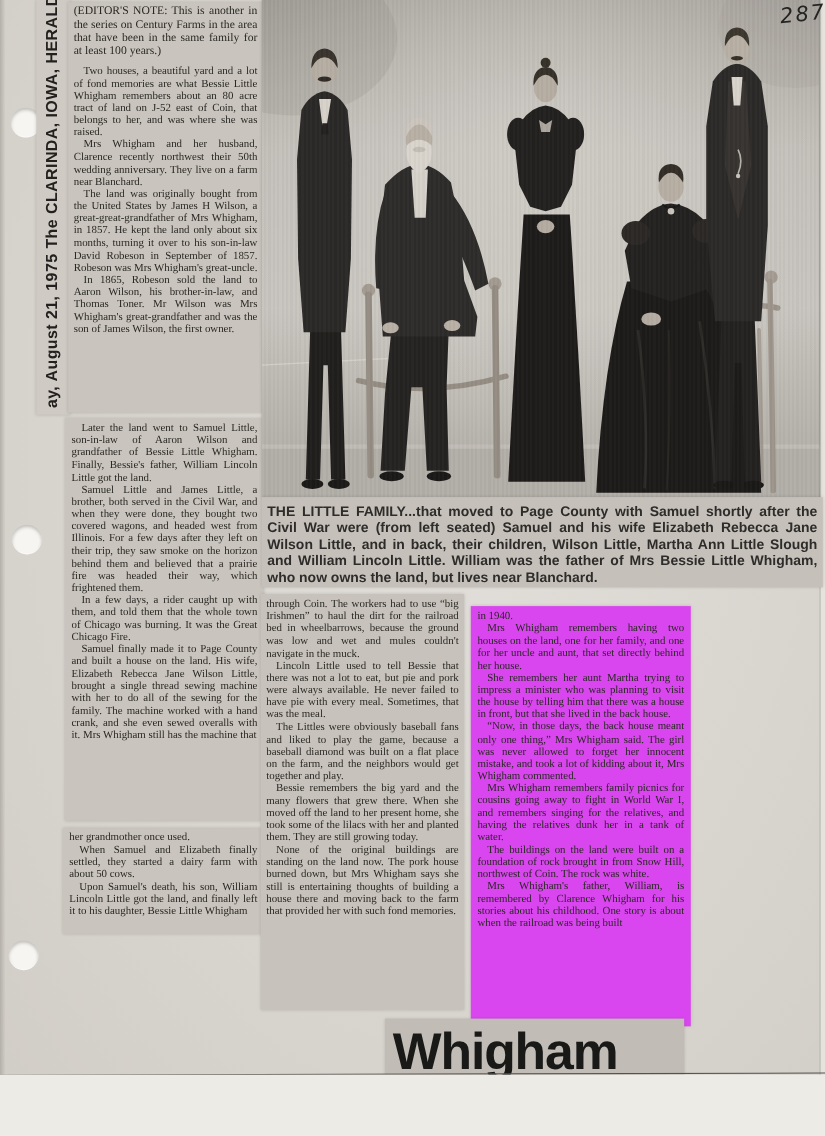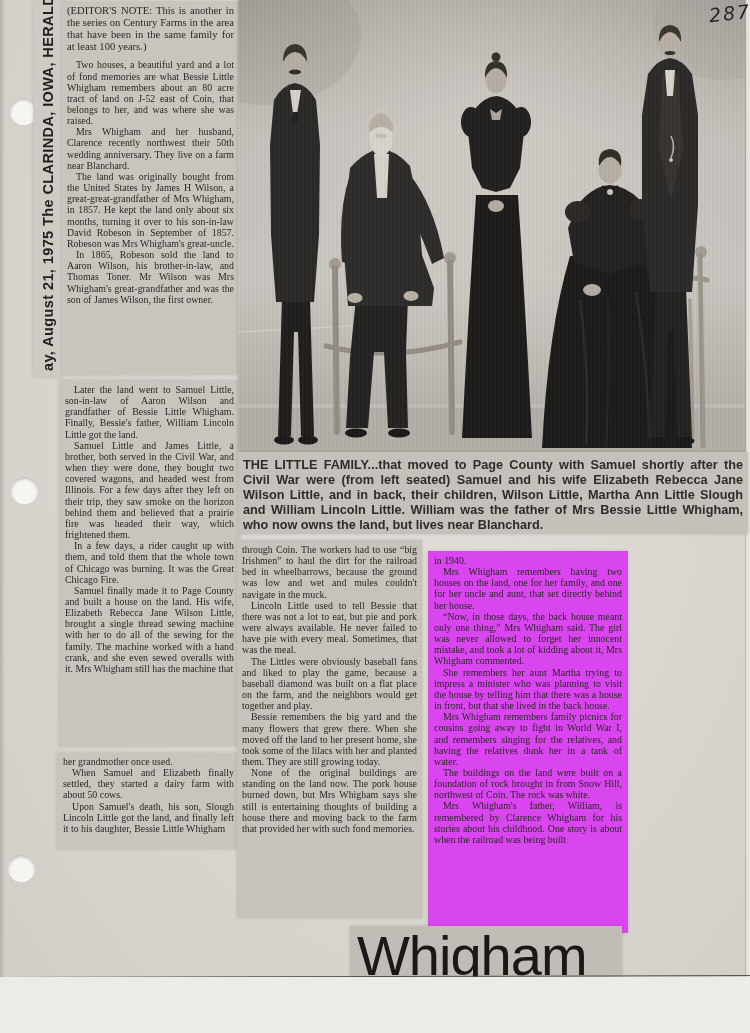--- a/index.html
+++ b/index.html
@@ -33,22 +33,22 @@
   .colR{left:428px;top:526px;width:200px;height:382px;padding:4px 6px;box-sizing:border-box;overflow:hidden;background:#d946ef;margin-top:25px;}
   .photo{position:absolute;left:238px;top:0;width:507px;height:452px;background:#b5b1ab;
       box-shadow:inset 0 0 10px rgba(0,0,0,.3), 0 0 3px rgba(0,0,0,.2);}
   .photo::after{content:"";position:absolute;inset:0;pointer-events:none;
       background:repeating-linear-gradient(90deg, rgba(255,255,255,.02) 0 2px, rgba(0,0,0,.025) 2px 4px);}
   .caption{left:238px;top:452px;width:510px;height:82px;background:#c5c1ba;padding:6px 5px 0 5px;
       box-sizing:border-box;overflow:hidden;}
   .caption p{margin:0;font-family:"Liberation Sans",sans-serif;font-weight:bold;
       font-size:12.7px;line-height:15.1px;color:#2e2c2a;text-align:justify;}
   .headline{left:350px;top:926px;width:272px;height:64px;background:#c1bdb6;overflow:hidden;}
-  .headline span{display:block;font-family:"Liberation Sans",sans-serif;font-weight:normal;
-      font-size:56px;line-height:60px;letter-spacing:-1px;color:#191918;padding-left:7px;}
+  .headline span{display:block;font-family:"Liberation Sans",sans-serif;font-weight:bold;
+      font-size:47px;line-height:60px;letter-spacing:-1px;color:#191918;padding-left:7px;}
   .page-number{position:absolute;left:709px;top:2px;font-family:"DejaVu Sans",sans-serif;
       font-style:italic;font-size:19px;color:#242422;transform:rotate(-6deg);letter-spacing:2px;}
   .bottom-edge{position:absolute;left:0;top:976px;width:750px;height:1px;background:#55524d;
       transform:rotate(-.15deg);}
   .below-page{position:absolute;left:0;top:977px;width:750px;height:56px;background:#edebe6;}
 </style>
 </head>
 <body>
 
 <div class="page">
@@ -75,21 +75,21 @@
   <div class="clip colB">
     <p class="np ind">Later the land went to Samuel Little, son-in-law of Aaron Wilson and grandfather of Bessie Little Whigham. Finally, Bessie's father, William Lincoln Little got the land.</p>
     <p class="np ind">Samuel Little and James Little, a brother, both served in the Civil War, and when they were done, they bought two covered wagons, and headed west from Illinois. For a few days after they left on their trip, they saw smoke on the horizon behind them and believed that a prairie fire was headed their way, which frightened them.</p>
     <p class="np ind">In a few days, a rider caught up with them, and told them that the whole town of Chicago was burning. It was the Great Chicago Fire.</p>
     <p class="np ind">Samuel finally made it to Page County and built a house on the land. His wife, Elizabeth Rebecca Jane Wilson Little, brought a single thread sewing machine with her to do all of the sewing for the family. The machine worked with a hand crank, and she even sewed overalls with it. Mrs Whigham still has the machine that</p>
   </div>
 
   <div class="clip colC">
     <p class="np">her grandmother once used.</p>
     <p class="np ind">When Samuel and Elizabeth finally settled, they started a dairy farm with about 50 cows.</p>
-    <p class="np ind">Upon Samuel's death, his son, Slough Lincoln Little got the land, and finally left it to his daughter, Bessie Little Whigham</p>
+    <p class="np ind">Upon Samuel's death, his son, William Lincoln Little got the land, and finally left it to his daughter, Bessie Little Whigham</p>
   </div>
 
   <div class="photo">
     <svg viewBox="0 0 507 452" width="507" height="452" preserveAspectRatio="none">
       <defs>
         <linearGradient id="pbg" x1="0" y1="0" x2="0" y2="1">
           <stop offset="0" stop-color="#a29e98"></stop>
           <stop offset="0.3" stop-color="#c0bcb6"></stop>
           <stop offset="0.62" stop-color="#c7c3bd"></stop>
           <stop offset="1" stop-color="#aeaaa4"></stop>
@@ -209,22 +209,22 @@
     <p class="np">through Coin. The workers had to use “big Irishmen” to haul the dirt for the railroad bed in wheelbarrows, because the ground was low and wet and mules couldn't navigate in the muck.</p>
     <p class="np ind">Lincoln Little used to tell Bessie that there was not a lot to eat, but pie and pork were always available. He never failed to have pie with every meal. Sometimes, that was the meal.</p>
     <p class="np ind">The Littles were obviously baseball fans and liked to play the game, because a baseball diamond was built on a flat place on the farm, and the neighbors would get together and play.</p>
     <p class="np ind">Bessie remembers the big yard and the many flowers that grew there. When she moved off the land to her present home, she took some of the lilacs with her and planted them. They are still growing today.</p>
     <p class="np ind">None of the original buildings are standing on the land now. The pork house burned down, but Mrs Whigham says she still is entertaining thoughts of building a house there and moving back to the farm that provided her with such fond memories.</p>
   </div>
 
   <div class="clip colR">
     <p class="np">in 1940.</p>
     <p class="np ind">Mrs Whigham remembers having two houses on the land, one for her family, and one for her uncle and aunt, that set directly behind her house.</p>
+    <p class="np ind">She remembers her aunt Martha trying to impress a minister who was planning to visit the house by telling him that there was a house in front, but that she lived in the back house.</p>
     <p class="np ind">“Now, in those days, the back house meant only one thing,” Mrs Whigham said. The girl was never allowed to forget her innocent mistake, and took a lot of kidding about it, Mrs Whigham commented.</p>
-    <p class="np ind">She remembers her aunt Martha trying to impress a minister who was planning to visit the house by telling him that there was a house in front, but that she lived in the back house.</p>
     <p class="np ind">Mrs Whigham remembers family picnics for cousins going away to fight in World War I, and remembers singing for the relatives, and having the relatives dunk her in a tank of water.</p>
     <p class="np ind">The buildings on the land were built on a foundation of rock brought in from Snow Hill, northwest of Coin. The rock was white.</p>
     <p class="np ind">Mrs Whigham's father, William, is remembered by Clarence Whigham for his stories about his childhood. One story is about when the railroad was being built</p>
   </div>
 
   <div class="clip headline">
     <span>Whigham</span>
   </div>
 
   <div class="bottom-edge"></div>

